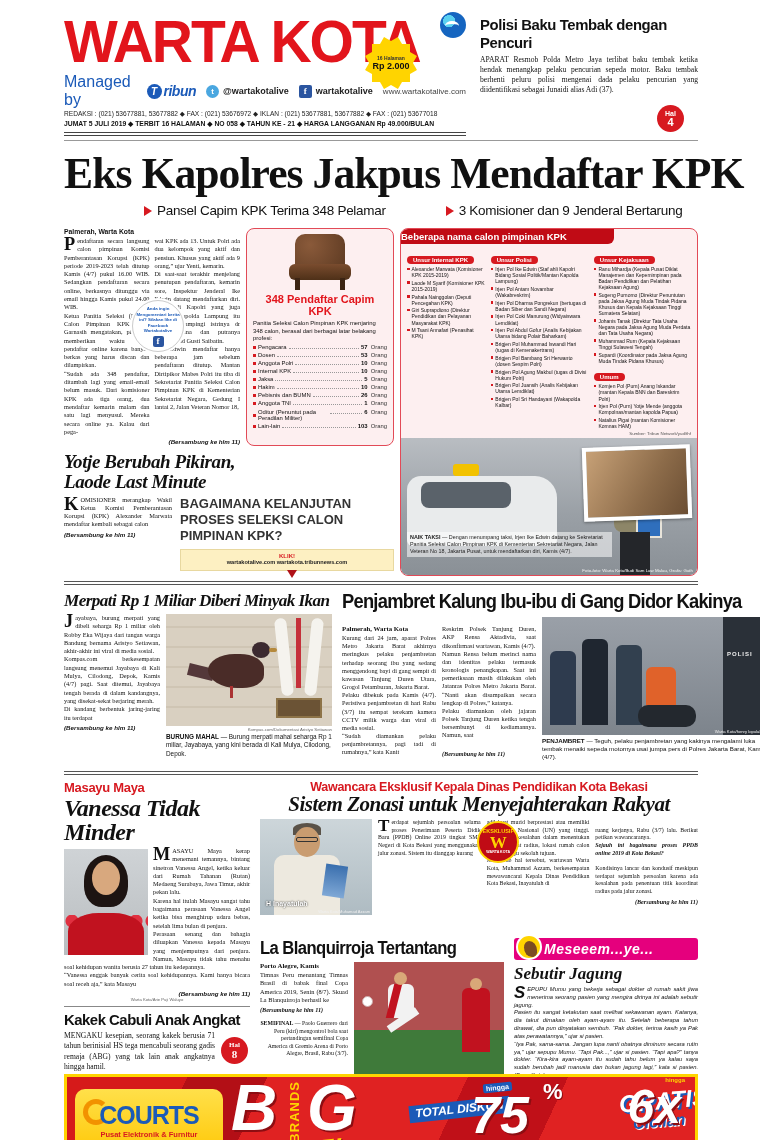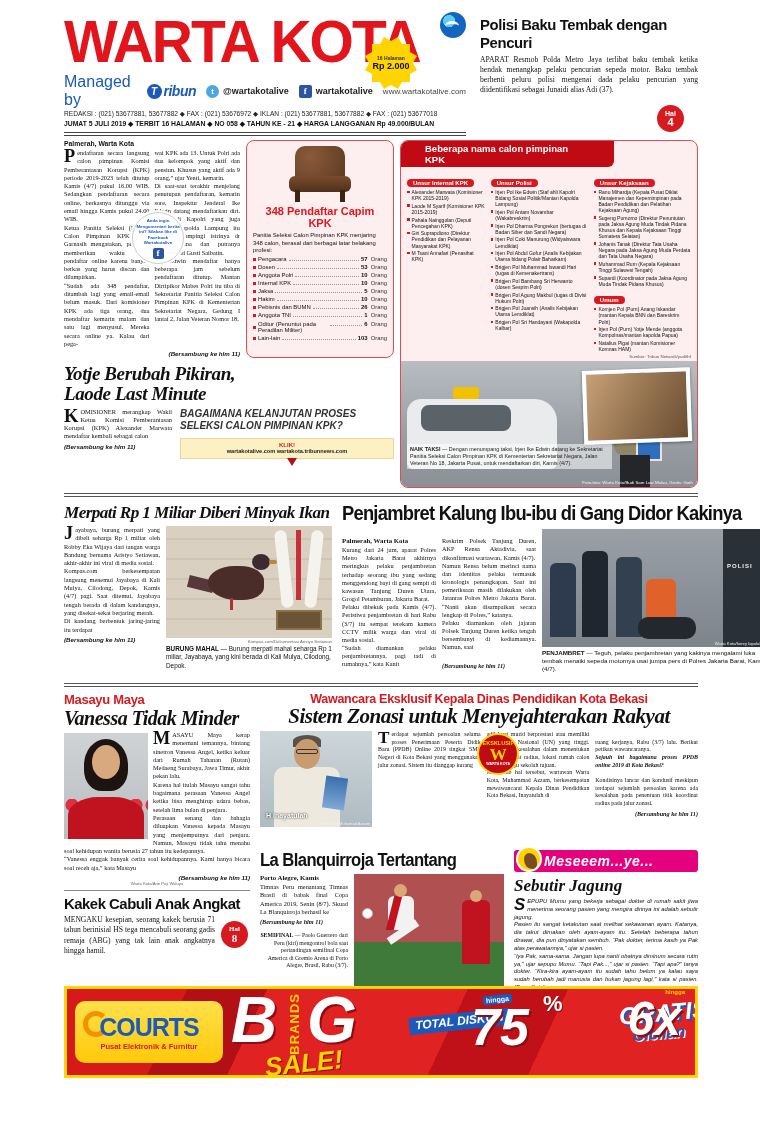--- a/index.html
+++ b/index.html
@@ -85,28 +85,28 @@
   .plabel { max-width:70px; line-height:1.1;}
   .pdots { flex:1; border-bottom:1px dotted #999; margin:0 2px; min-width:4px; }
   .pval { font-weight:bold; }
   .punit { margin-left:3px; color:#333; }
 
   .alex { margin-top:6px; position:relative; flex:1; }
   .alex h2 { font-family:"Liberation Serif",serif; font-style:italic; font-weight:bold; font-size:19px; line-height:1.04; letter-spacing:-0.4px; }
   .alex-row { display:flex; gap:8px; margin-top:4px; }
   .alex-body { width:108px; font-family:"Liberation Serif",serif; font-size:6.4px; line-height:1.3; text-align:justify; }
   .alex-right { flex:1; }
-  .teaser { font-style:italic; font-weight:bold; font-size:10px; color:#333; line-height:1.25; }
+  .teaser { font-weight:bold; font-size:13px; color:#333; line-height:1.25; }
   .klik { margin-top:5px; background:#fdf0c2; border:1px solid #e8d8a0; padding:3px 4px; text-align:center; position:relative; }
   .klik .k1 { color:#d71920; font-weight:bold; font-size:6px; }
   .klik .k2 { font-size:5.6px; font-weight:bold; color:#222; line-height:1.3; }
   .klik::after { content:""; position:absolute; left:50%; bottom:-8px; border-top:8px solid #b01218; border-left:5px solid transparent; border-right:5px solid transparent; }
 
   .names-box { flex:1; border:1.5px solid #e24a57; border-radius:8px; background:#fdeff0; overflow:hidden; display:flex; flex-direction:column; }
-  .nb-title { background:#c00b15; color:#fff; font-weight:bold; font-size:9.5px; padding:2px 24px; width:72%; border-radius:0 0 6px 0; }
+  .nb-title { background:#c00b15; color:#fff; font-weight:bold; font-size:9.5px; padding:2px 0; width:72%; border-radius:0 0 6px 0; }
   .nb-cols { display:flex; gap:6px; padding:4px 6px 2px; }
   .nb-col { flex:1; }
   .nb-col.w2 { flex:1.25; }
   .gh { display:inline-block; background:#d71920; color:#fff; font-weight:bold; font-size:6px; border-radius:6px; padding:1px 6px; margin-bottom:2px; }
   .nm { display:flex; font-size:5px; line-height:1.22; margin-bottom:1.6px; }
   .nm .bu { width:2.6px; height:2.6px; background:#d71920; margin:1.5px 2px 0 0; flex:none; }
   .src { font-size:4.4px; color:#555; text-align:right; margin-top:2px; }
 
   .photo-main { position:relative; margin-top:auto; height:158px; background:linear-gradient(#b9bdc2, #9aa0a6 55%, #8a9096);
                 border-radius:0 0 6px 6px; overflow:hidden; }
@@ -162,21 +162,21 @@
   .moto { position:absolute; left:96px; bottom:8px; width:58px; height:22px; background:#23282e; border-radius:10px; }
   .polcar { position:absolute; right:0; top:0; width:44px; height:100%; background:#2a3038; }
   .polcar span { position:absolute; top:34px; left:4px; color:#eee; font-size:6px; font-weight:bold; letter-spacing:1px; }
   .pj-cred { position:absolute; right:2px; bottom:1px; font-size:4.2px; color:#eee; }
   .pj-cap { font-size:6.2px; line-height:1.3; margin-top:2px; }
 
   
   .band3 { display:flex; gap:10px; height:288px; margin-top:2px; }
   .b3-left { width:186px; }
   .kicker { color:#d71920; font-weight:bold; font-size:13px; letter-spacing:-0.3px; }
-  .vanessa h2 { font-family:"Liberation Serif",serif; font-style:italic; font-weight:bold; font-size:20px; letter-spacing:-0.5px; line-height:1; margin:1px 0 3px; }
+  .vanessa h2 { font-family:"Liberation Serif",serif; font-style:italic; font-weight:bold; font-size:24px; letter-spacing:-0.5px; line-height:1; margin:1px 0 3px; }
   .van-body { font-family:"Liberation Serif",serif; font-size:6.3px; line-height:1.32; text-align:justify; white-space:pre-line; }
   .van-photo { float:left; width:84px; height:106px; margin:2px 5px 2px 0; position:relative; background:linear-gradient(#cfd3d6,#b9bdc0); overflow:hidden; }
   .van-photo .hair { position:absolute; left:20px; top:6px; width:44px; height:52px; background:#1d1412; border-radius:50% 50% 40% 40%; }
   .van-photo .face { position:absolute; left:28px; top:12px; width:28px; height:34px; background:#d8a87e; border-radius:50%; }
   .van-photo .dress { position:absolute; left:4px; bottom:-4px; width:76px; height:46px; background:#c1121f; border-radius:40% 40% 0 0; }
   .van-photo .ruffle { position:absolute; left:0; bottom:28px; width:84px; height:12px; background:
       radial-gradient(circle at 8px 6px, #e03040 6px, transparent 7px) 0 0/16px 12px repeat-x; }
   .van-cred { font-size:4.2px; color:#666; text-align:center; clear:both; }
   .b3-rule { border-top:1px solid #888; margin:4px 0; }
   .kakek h2 { font-weight:bold; font-size:15.5px; letter-spacing:-0.5px; transform:scaleX(.96); transform-origin:left; white-space:nowrap; }
@@ -300,20 +300,33 @@
     <div class="mast-right">
       <div class="tr-title">Polisi Baku Tembak dengan Pencuri</div>
       <div class="tr-body">APARAT Resmob Polda Metro Jaya terlibat baku tembak ketika hendak menangkap pelaku pencurian sepeda motor. Baku tembak berhenti peluru polisi mengenai dada pelaku pencurian yang diidentifikasi sebagai Junaidi alias Adi (37).</div>
       <div class="hal-circ">
         <span class="h1">Hal</span>
         <span class="h2">4</span>
       </div>
     </div>
   </div>
 
+  <div class="headline-wrap">
+    <div class="headline">Eks Kapolres Jakpus Mendaftar KPK</div>
+    <div class="subheads">
+      <div class="subh">
+        <span class="tri"></span>
+        <span>Pansel Capim KPK Terima 348 Pelamar</span>
+      </div>
+      <div class="subh">
+        <span class="tri"></span>
+        <span>3 Komisioner dan 9 Jenderal Bertarung</span>
+      </div>
+    </div>
+  </div>
 
   <div class="main-area">
     <div class="mleft">
       <div class="mleft-top">
         <div class="colA">
           <div class="dateline">Palmerah, Warta Kota</div>
           <div class="twocol">
             <div class="tc dropcap">Pendaftaran secara langsung calon pimpinan Komisi Pemberantasan Korupsi (KPK) periode 2019-2023 telah ditutup Kamis (4/7) pukul 16.00 WIB. Sedangkan pendaftaran secara online, berkasnya ditunggu via email hingga Kamis pukul 24.00 WIB.
 Ketua Panitia Seleksi (Pansel) Calon Pimpinan KPK Yenti Garnasih mengatakan, pihaknya memberikan waktu bagi pendaftar online karena banyak berkas yang harus discan dan dilampirkan.
 “Sudah ada 348 pendaftar, ditambah lagi yang email-email belum masuk. Dari komisioner KPK ada tiga orang, dua mendaftar kemarin malam dan satu lagi menyusul. Mereka secara online ya. Kalau dari pega-</div>

